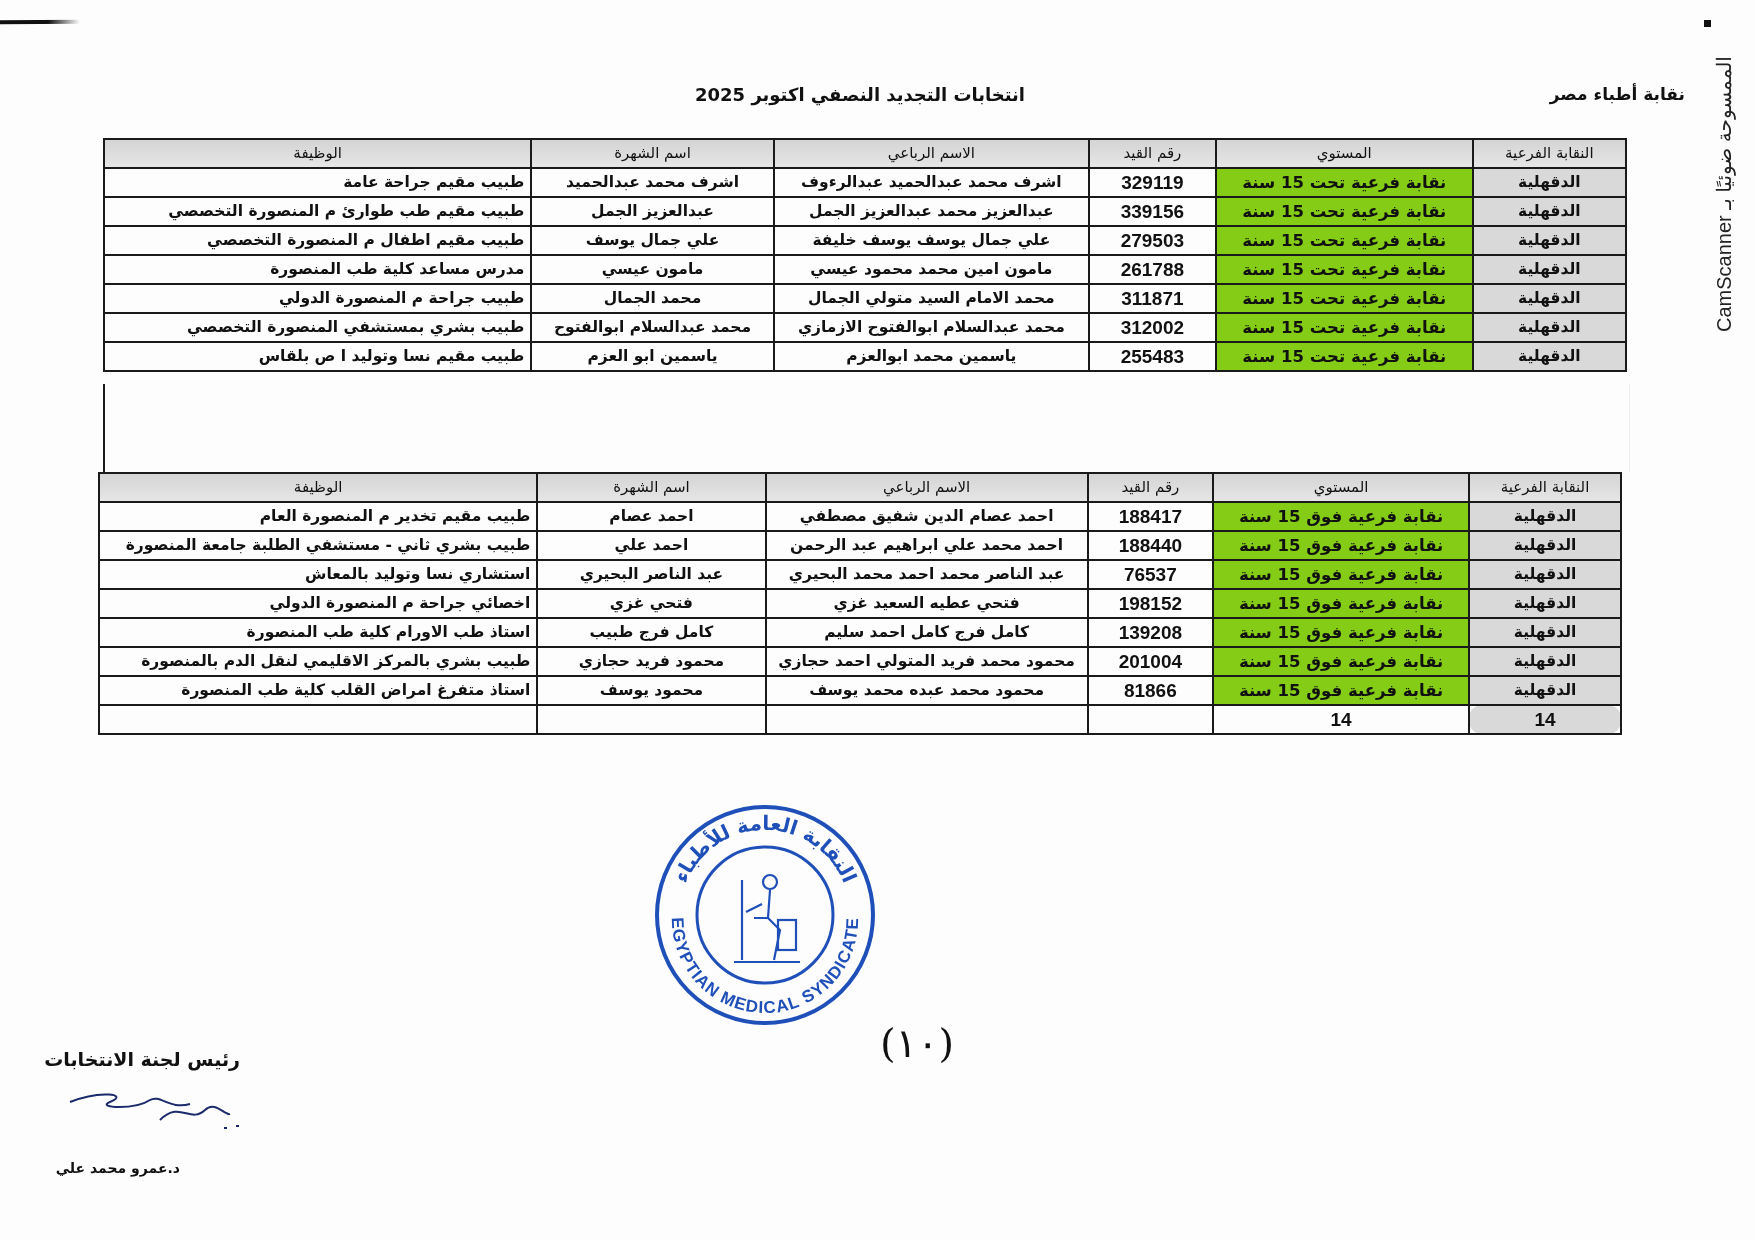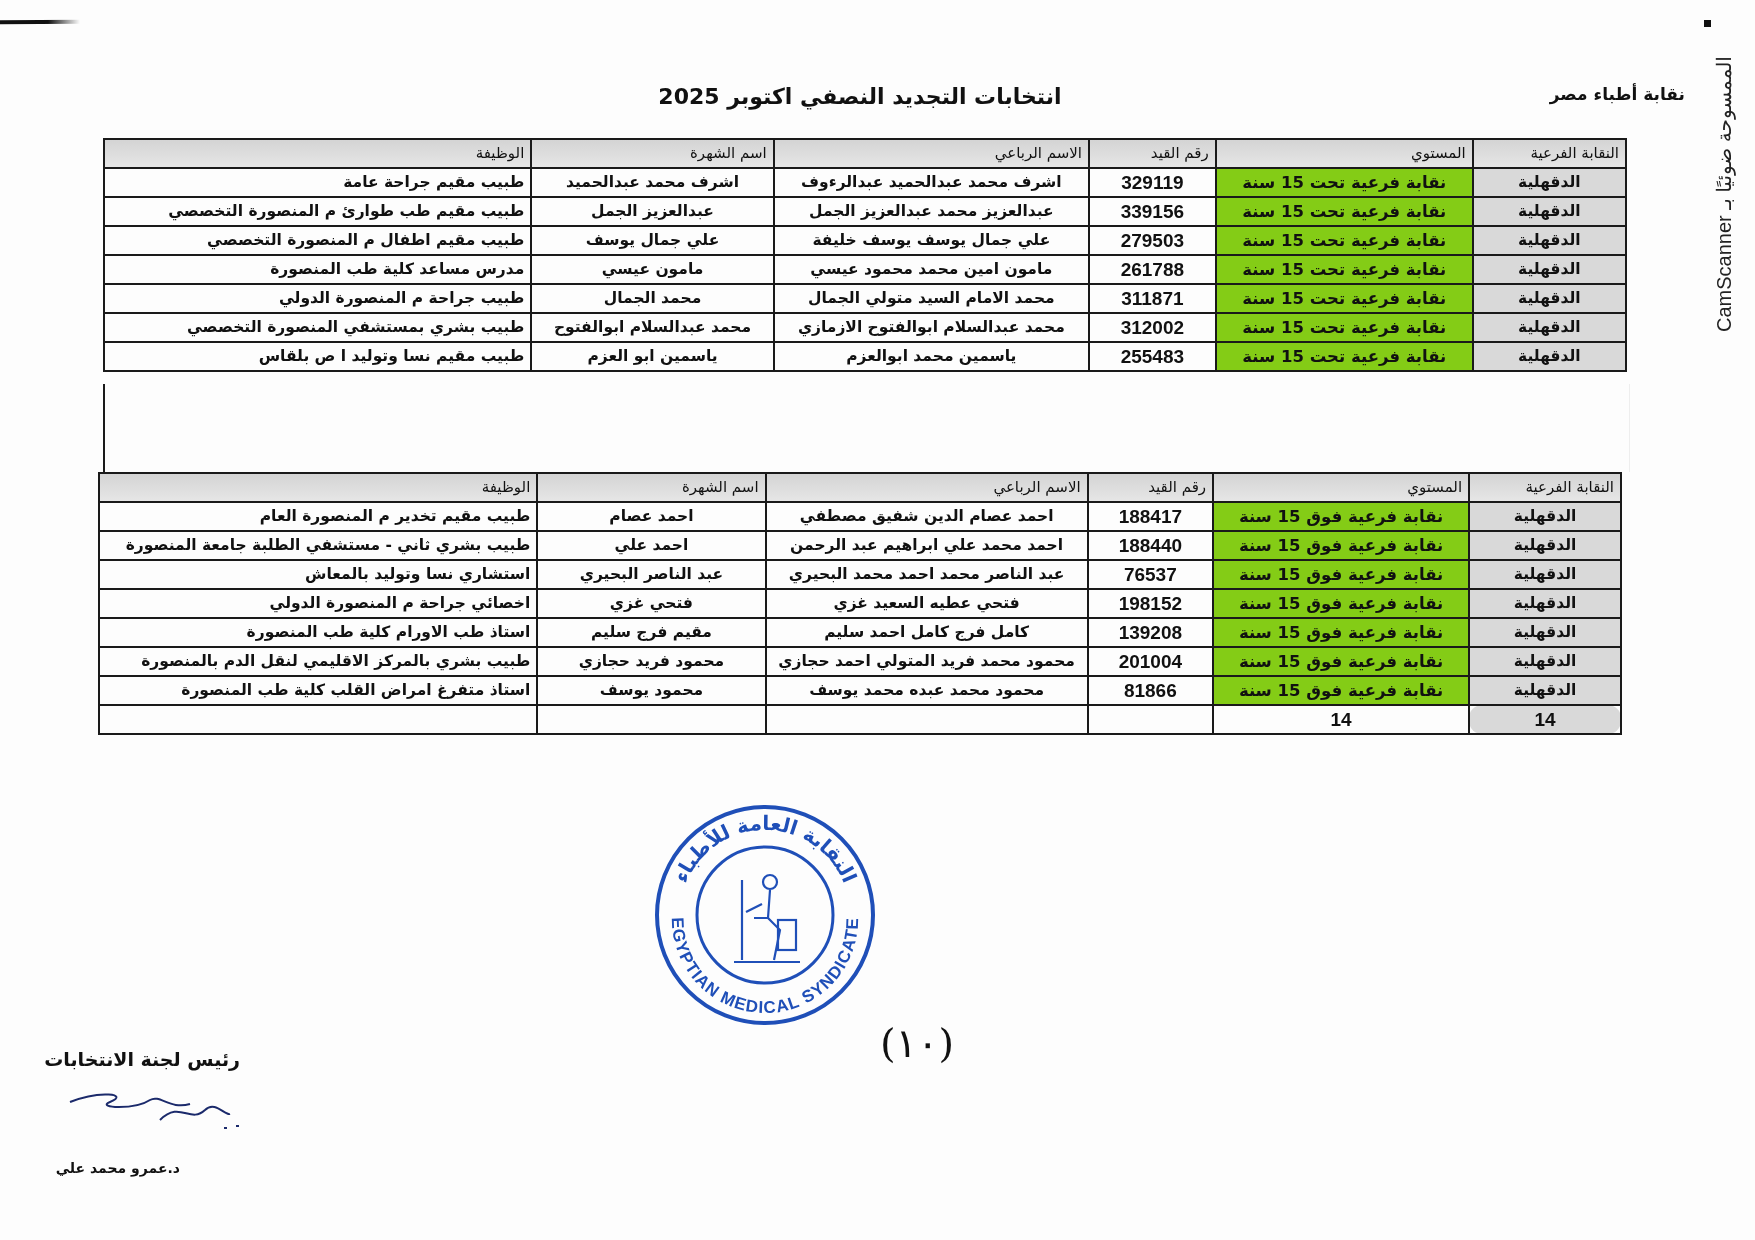--- a/index.html
+++ b/index.html
@@ -22,34 +22,33 @@
     writing-mode: vertical-rl; transform: rotate(180deg);
     font-family: "Liberation Sans", sans-serif; font-size: 20px; color: #222;
     height: 300px; text-align: left; white-space: nowrap; direction: rtl;
   }
   .org-name {
     position: absolute; right: 70px; top: 84px;
     font-size: 17px; font-weight: bold; direction: rtl;
   }
   .page-title {
     position: absolute; left: 0; width: 1720px; top: 84px; text-align: center;
-    font-size: 22px; font-weight: bold; direction: rtl;
+    font-size: 18px; font-weight: bold; direction: rtl;
   }
   table.grid {
     position: absolute; border-collapse: collapse; direction: rtl;
     font-size: 15.5px; font-weight: bold;
   }
   table.grid td, table.grid th {
     border: 2px solid #1a1a1a; padding: 0 6px; text-align: center; white-space: nowrap;
     height: 27px; line-height: 27px;
   }
   table.grid th {
     font-weight: normal; font-size: 15px;
     background: linear-gradient(to bottom, #d4d4d4, #e6e6e6);
-    text-align: right;
   }
   table.grid td.branch { background: #d9d9d9; }
   table.grid td.level { background: #84cc16; font-size: 16.5px; margin-left: 21px; }
   table.grid td.num { font-family: "Liberation Sans", sans-serif; font-size: 19px; font-weight: bold; border-radius: 13px; }
   table.grid td.job { text-align: right; padding-left: 9px; }
   #table-1 { left: 103px; top: 138px; width: 1524px; }
   #table-2 { left: 98px; top: 472px; width: 1524px; }
   .col-branch { width: 155px; }
   .col-level { width: 255px; }
   .col-reg { width: 128px; }
@@ -201,21 +200,21 @@
       <td class="num">198152</td>
       <td>فتحي عطيه السعيد غزي</td>
       <td>فتحي غزي</td>
       <td class="job">اخصائي جراحة م المنصورة الدولي</td>
     </tr>
     <tr>
       <td class="branch">الدقهلية</td>
       <td class="level">نقابة فرعية فوق 15 سنة</td>
       <td class="num">139208</td>
       <td>كامل فرج كامل احمد سليم</td>
-      <td>مقيم فرج سليم</td>
+      <td>كامل فرج طبيب</td>
       <td class="job">استاذ طب الاورام كلية طب المنصورة</td>
     </tr>
     <tr>
       <td class="branch">الدقهلية</td>
       <td class="level">نقابة فرعية فوق 15 سنة</td>
       <td class="num">201004</td>
       <td>محمود محمد فريد المتولي احمد حجازي</td>
       <td>محمود فريد حجازي</td>
       <td class="job">طبيب بشري بالمركز الاقليمي لنقل الدم بالمنصورة</td>
     </tr>

